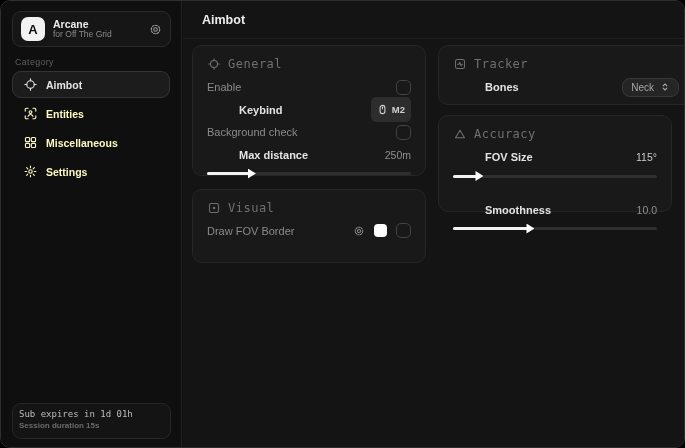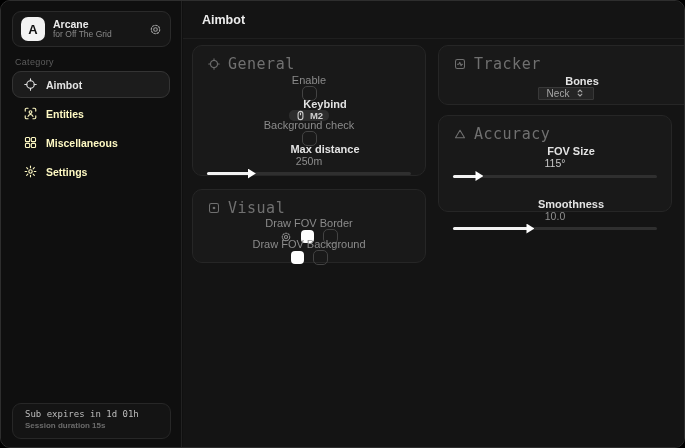--- a/index.html
+++ b/index.html
@@ -34,21 +34,21 @@
   .nav-item {
     height:27px; display:flex; align-items:center; padding:0 10px; margin-bottom:2px;
     border:1px solid transparent; border-radius:9px; color:#fef9c3; cursor:pointer;
   }
   .nav-item.selected { background:#1c1c1c; border-color:#343434; color:#e4e4e4; }
   .nav-item .icon { width:14px; margin-right:9px; color:inherit; }
   .nav-label { font-size:10.5px; font-weight:600; }
   .sub-card {
     position:absolute; left:11px; bottom:8px; width:159px; height:36px;
     background:#141414; border:1px solid #272727; border-radius:9px;
-    padding:5px 12px;
+    padding:5px 6px;
   }
   .sub-line1 { font-family:"DejaVu Sans Mono", monospace; font-size:9px; color:#bdbdbd; }
   .sub-line2 { font-size:8px; color:#6b6b6b; margin-top:2px; font-weight:600; }
   
   .main { position:absolute; left:182px; top:0; right:0; bottom:0; background:#141414; }
   .main-header {
     height:38px; display:flex; align-items:center; padding:0 19px;
     border-bottom:1px solid #1f1f1f;
   }
   .main-title { font-size:12.5px; font-weight:bold; color:#ededed; }
@@ -56,38 +56,38 @@
   .card {
     position:absolute; background:#191919; border:1px solid #262626; border-radius:10px;
     padding:10px 14px;
   }
   .card-general  { left:9px;  top:6px;   width:234px; height:131px; }
   .card-visual   { left:9px;  top:150px; width:234px; height:74px;  }
   .card-tracker  { left:255px; top:6px;  width:256px; height:60px;  }
   .card-accuracy { left:255px; top:76px; width:234px; height:97px;  }
   .card-header { display:flex; align-items:center; height:15px; margin-bottom:5px; color:#707070; }
   .card-header .icon { width:13px; margin-right:8px; }
-  .card-title { font-family:"DejaVu Sans Mono", monospace; font-size:15px; letter-spacing:.5px; }
-  .row { display:flex; align-items:center; justify-content:center; height:22.5px;flex-direction:column; }
+  .card-title { font-family:"DejaVu Sans Mono", monospace; font-size:12px; letter-spacing:.5px; }
+  .row { display:flex; align-items:center; justify-content:space-between; height:22.5px; }
   .row-label { font-size:11px; color:#8b8b8b; }
   .row-label.strong { color:#e3e3e3; font-weight:bold;padding-left:32px; }
   .row-value { font-size:10.5px; color:#8f8f8f; }
   .row-value.bright { color:#c9c9c9; }
   .checkbox {
     width:15px; height:15px; border:1.5px solid #434343; border-radius:5px;
     background:transparent; cursor:pointer; flex:0 0 auto;
   }
   .badge {
     display:flex; align-items:center; gap:4px; height:25px; padding:0 6px;
     background:#2d2d2d; border-radius:5px; color:#cfcfcf; cursor:pointer;
   }
   .badge-text { font-size:9.5px; font-weight:bold; }
   .select-btn {
     display:flex; align-items:center; gap:6px; height:19px; padding:0 8px;
-    background:#252525; border:1px solid #383838; border-radius:1px; color:#a6a6a6; cursor:pointer;
+    background:#252525; border:1px solid #383838; border-radius:8px; color:#a6a6a6; cursor:pointer;
   }
   .select-text { font-size:10px; }
   .slider { position:relative; height:10px; margin-top:2px; cursor:pointer; }
   .slider-track {
     position:absolute; left:0; right:0; top:4px; height:3px; background:#2f2f2f; border-radius:2px;
   }
   .slider-fill {
     position:absolute; left:0; top:4px; height:3px; background:#f2f2f2; border-radius:2px;
   }
   .slider-thumb {
@@ -240,27 +240,20 @@
             <span class="icon mini-gear">
               <svg width="12" height="12" viewBox="0 0 16 16" fill="none" stroke="currentColor" stroke-width="1.4" stroke-linecap="round">
                 <circle cx="8" cy="8" r="2.1"></circle>
                 <circle cx="8" cy="8" r="5" stroke-dasharray="2 1.7"></circle>
               </svg>
             </span>
             <span class="swatch" style="background: rgb(255, 255, 255);"></span>
             <span class="checkbox"></span>
           </span>
         </div>
-        <div class="row vrow">
-          <span class="row-label">Draw FOV Background</span>
-          <span class="row-controls">
-            <span class="swatch" style="background: rgb(255, 255, 255);"></span>
-            <span class="checkbox"></span>
-          </span>
-        </div>
       </div>
 
       <div class="card card-tracker">
         <div class="card-header">
           <span class="icon">
             <svg width="12" height="12" viewBox="0 0 16 16" fill="none" stroke="currentColor" stroke-width="1.4" stroke-linecap="round" stroke-linejoin="round">
               <rect x="2" y="2" width="12" height="12" rx="2.5"></rect>
               <path d="M4.6 8.4h1.8l1.4-2.6 1.6 4.4 1-1.8h1"></path>
             </svg>
           </span>

